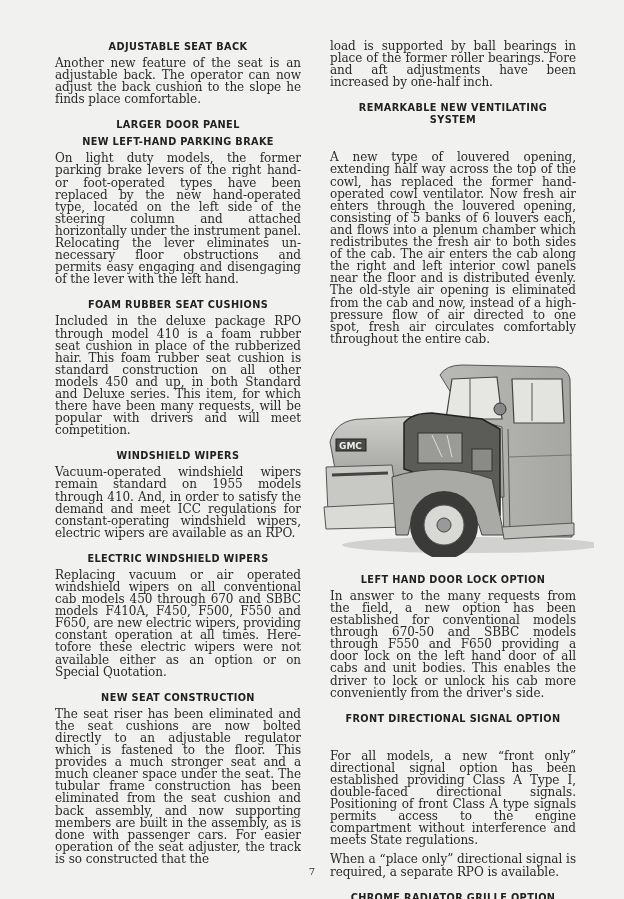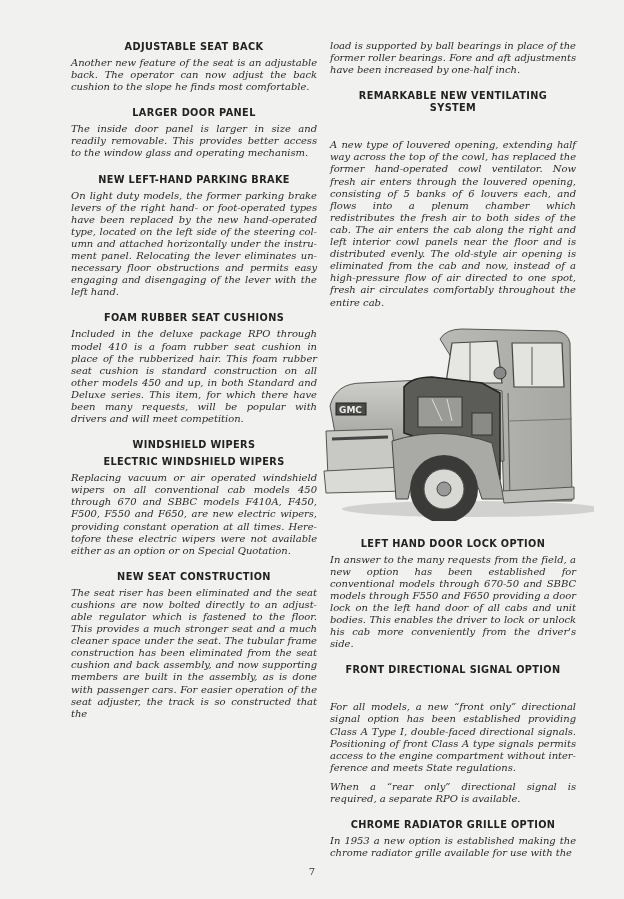--- a/index.html
+++ b/index.html
@@ -1,57 +1,57 @@
 <!DOCTYPE html>
 <html><head>
 <meta charset="utf-8">
 <style>
   html, body { margin:0; padding:0; }
   body {
     width:624px; height:899px; background:#f1f1ef; position:relative; overflow:hidden;
     font-family: "DejaVu Serif", "Liberation Serif", serif; color:#2a2a2a;
   }
   .col { position:absolute; width:246px; }
-  .col.left { left:71px; top:40px; }
+  .col.left { left:55px; top:40px; }
   .col.right { left:330px; top:40px; }
   h2 {
     font-family: "DejaVu Sans", "Liberation Sans", sans-serif;
     font-weight:bold; font-size:10.6px; text-align:center; letter-spacing:0.4px;
     margin:0 0 5px 0; color:#222; transform:scaleX(0.92);
   }
   p {
-    margin:0 0 13px 0; font-size:10px; line-height:12.1px; text-align:justify;
-    letter-spacing:-0.05px; hyphens:manual;font-style:italic;
+    margin:0 0 13px 0; font-size:12px; line-height:12.1px; text-align:justify;
+    letter-spacing:-0.05px; hyphens:manual;
   }
   p.tight { margin-bottom:7px;margin-top:26px; }
   .figure {
     position:relative; width:246px; height:200px; margin:12px 0 16px 0;
   }
   .page-number {
     position:absolute; top:866px; left:0; width:624px; text-align:center;
     font-size:10px; color:#333;
   }
 </style>
 </head>
 <body>
 
 <div class="col left">
   <h2>ADJUSTABLE SEAT BACK</h2>
-  <p>Another new feature of the seat is an adjustable back. The operator can now adjust the back cushion to the slope he finds most comfortable.</p>
+  <p>Another new feature of the seat is an adjustable back. The operator can now adjust the back cushion to the slope he finds place comfortable.</p>
 
   <h2>LARGER DOOR PANEL</h2>
-  <p>The inside door panel is larger in size and readily removable. This provides better access to the window glass and operating mechanism.</p>
 
   <h2>NEW LEFT-HAND PARKING BRAKE</h2>
   <p>On light duty models, the former parking brake levers of the right hand- or foot-operated types have been replaced by the new hand-operated type, located on the left side of the steering col­umn and attached horizontally under the instru­ment panel. Relocating the lever eliminates un­necessary floor obstructions and permits easy engaging and disengaging of the lever with the left hand.</p>
 
   <h2>FOAM RUBBER SEAT CUSHIONS</h2>
   <p>Included in the deluxe package RPO through model 410 is a foam rubber seat cushion in place of the rubberized hair. This foam rubber seat cushion is standard construction on all other models 450 and up, in both Standard and Deluxe series. This item, for which there have been many requests, will be popular with drivers and will meet competition.</p>
 
   <h2>WINDSHIELD WIPERS</h2>
+  <p>Vacuum-operated windshield wipers remain standard on 1955 models through 410. And, in order to satisfy the demand and meet ICC regu­lations for constant-operating windshield wipers, electric wipers are available as an RPO.</p>
 
   <h2>ELECTRIC WINDSHIELD WIPERS</h2>
   <p>Replacing vacuum or air operated windshield wipers on all conventional cab models 450 through 670 and SBBC models F410A, F450, F500, F550 and F650, are new electric wipers, providing constant operation at all times. Here­tofore these electric wipers were not available either as an option or on Special Quotation.</p>
 
   <h2>NEW SEAT CONSTRUCTION</h2>
   <p>The seat riser has been eliminated and the seat cushions are now bolted directly to an adjust­able regulator which is fastened to the floor. This provides a much stronger seat and a much cleaner space under the seat. The tubular frame construction has been eliminated from the seat cushion and back assembly, and now supporting members are built in the assembly, as is done with passenger cars. For easier operation of the seat adjuster, the track is so constructed that the</p>
 </div>
 
 <div class="col right">
   <p>load is supported by ball bearings in place of the former roller bearings. Fore and aft adjustments have been increased by one-half inch.</p>
@@ -108,19 +108,19 @@
 
       <circle cx="178" cy="52" r="6" fill="#888" stroke="#333"></circle>
     </svg>
   </div>
 
   <h2>LEFT HAND DOOR LOCK OPTION</h2>
   <p>In answer to the many requests from the field, a new option has been established for conventional models through 670-50 and SBBC models through F550 and F650 providing a door lock on the left hand door of all cabs and unit bodies. This enables the driver to lock or unlock his cab more conveniently from the driver's side.</p>
 
   <h2>FRONT DIRECTIONAL SIGNAL OPTION</h2>
   <p class="tight">For all models, a new “front only” directional signal option has been established providing Class A Type I, double-faced directional signals. Positioning of front Class A type signals permits access to the engine compartment without inter­ference and meets State regulations.</p>
-  <p>When a “rear only” directional signal is required, a separate RPO is available.</p>
+  <p>When a “place only” directional signal is required, a separate RPO is available.</p>
 
   <h2>CHROME RADIATOR GRILLE OPTION</h2>
   <p>In 1953 a new option is established making the chrome radiator grille available for use with the</p>
 </div>
 
 <div class="page-number">7</div>
 
 </body></html>

